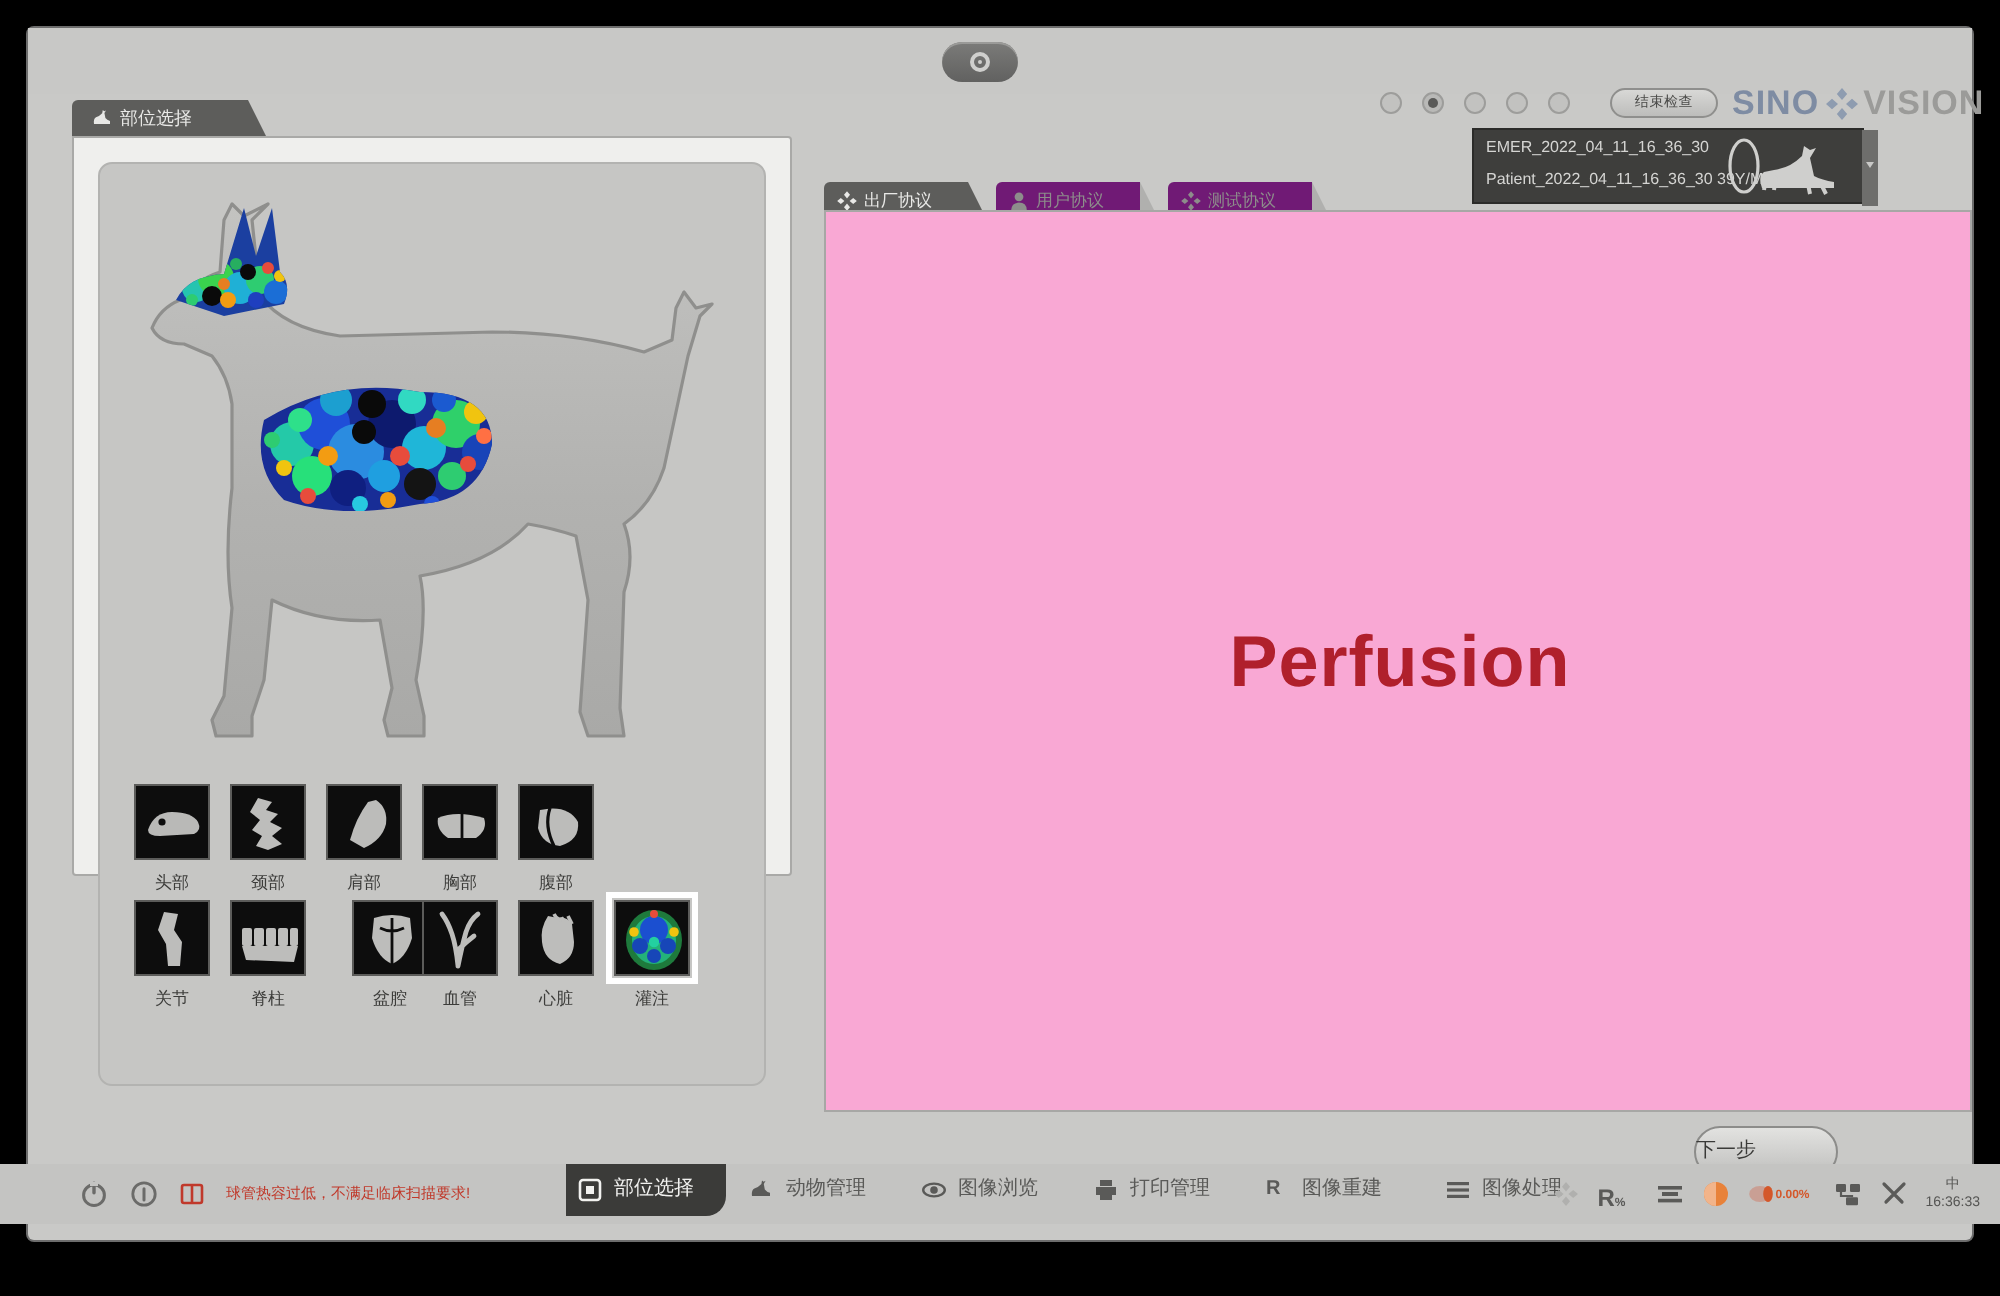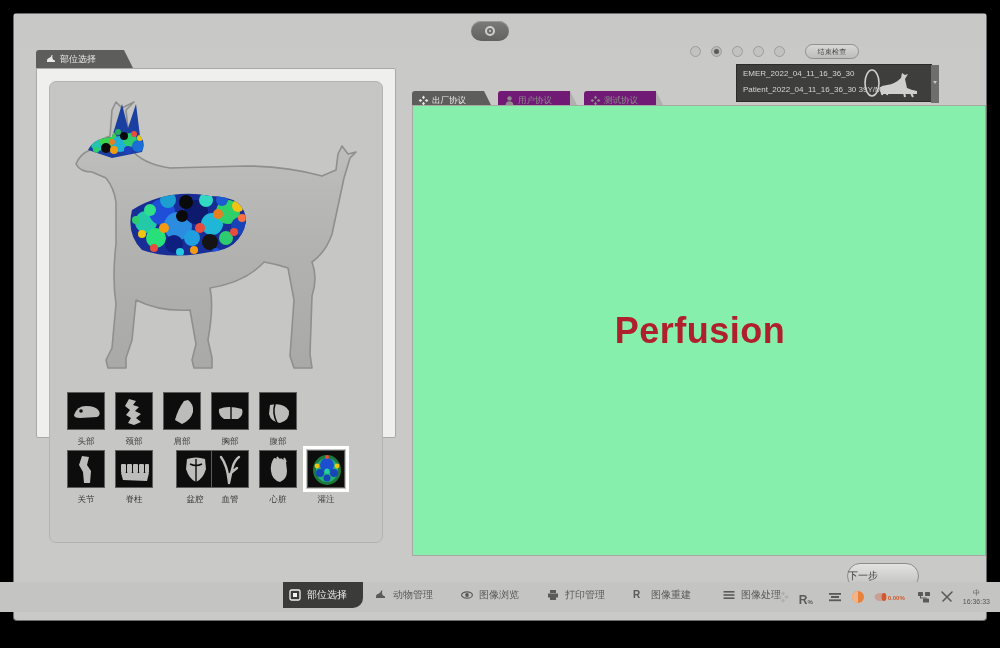--- a/index.html
+++ b/index.html
@@ -69,21 +69,21 @@
   .cell .cap{margin-top:6px;font-size:8.5px;color:#3c3c3a;white-space:nowrap;}
 
   
   .tabstrip-r{position:absolute;left:398px;top:77px;width:290px;height:18px;}
   .tab-r{position:absolute;top:0;height:18px;font-size:8.5px;line-height:18px;color:#e9e9e7;
          box-sizing:border-box;padding-left:20px;border-radius:3px 0 0 0;}
   .tab-r.act{background:#5d5d5b;}
   .tab-r.ina{background:#701a75;color:#8d8d8b;}
   .tab-r .ic{position:absolute;left:6px;top:4px;width:11px;height:11px;}
 
-  .rightpanel{position:absolute;left:398px;top:91px;width:574px;height:451px;background:#86efac;
+  .rightpanel{position:absolute;left:398px;top:91px;width:574px;height:451px;background:#f9a8d4;
               border:1px solid #a7a7a5;box-sizing:border-box;}
   .perf{position:absolute;left:0;top:204px;width:574px;text-align:center;
         font-size:36px;font-weight:bold;color:#b0202c;letter-spacing:.5px;}
 
   .nextbtn{position:absolute;left:833px;top:549px;width:72px;height:26px;border-radius:13px;
            background:linear-gradient(#e2e2e0,#bfbfbd);border:1px solid #8c8c8a;box-sizing:border-box;
            font-size:10px;color:#3a3a38;line-height:24px;cursor:pointer;}
 
   
   .bottombar{position:absolute;left:0;top:582px;width:1000px;height:30px;background:#c4c4c2;}
@@ -115,20 +115,34 @@
       <div class="radios">
         <span class="radio" style="left:0"></span>
         <span class="radio on" style="left:21px"></span>
         <span class="radio" style="left:42px"></span>
         <span class="radio" style="left:63px"></span>
         <span class="radio" style="left:84px"></span>
       </div>
 
       <div class="endbtn">结束检查</div>
 
+      <div class="logo">
+        <span class="b">SINO</span>
+        <span class="dia">
+          <svg width="18" height="18" viewBox="0 0 18 18">
+            <g fill="#8e9cb0">
+              <path d="M9 1 L11.6 4 L9 7 L6.4 4 Z"></path>
+              <path d="M9 11 L11.6 14 L9 17 L6.4 14 Z"></path>
+              <path d="M1 9 L4 6.4 L7 9 L4 11.6 Z"></path>
+              <path d="M11 9 L14 6.4 L17 9 L14 11.6 Z"></path>
+            </g>
+          </svg>
+        </span>
+        <span>VISION</span>
+      </div>
 
       <div class="patchip">
         <div class="l1">EMER_2022_04_11_16_36_30</div>
         <div class="l2">Patient_2022_04_11_16_36_30  39Y/M</div>
         <div class="dogicon">
           <svg width="62" height="32" viewBox="0 0 62 32">
             <ellipse cx="11" cy="15" rx="7" ry="13" fill="none" stroke="#cfcfcd" stroke-width="1.6"></ellipse>
             <path d="M22 26 L56 26 L56 23 Q50 22 46 20 L44 11 L47 6 L44 7 L41 5 L40 10
                      Q34 16 26 17 L21 18 Q18 20 20 26 Z" fill="#cfcfcd"></path>
             <path d="M50 25 L52 29 M43 24 L44 29 M27 20 L26 27 M22 21 L21 27" stroke="#cfcfcd" stroke-width="2" fill="none"></path>
@@ -425,20 +439,42 @@
 
     <div class="rightpanel">
       <div class="perf">Perfusion</div>
     </div>
 
     <div class="nextbtn">下一步</div>
   </div>
 
   <div class="bottombar">
 
+    <div class="bb-left">
+      <span>
+        <svg width="14" height="14" viewBox="0 0 14 14">
+            <circle cx="7" cy="7.6" r="5.2" fill="none" stroke="#6b6b69" stroke-width="1.5"></circle>
+          <path d="M7 1.6 L7 6.4" stroke="#6b6b69" stroke-width="1.7" stroke-linecap="round"></path>
+          <rect x="5" y="1" width="4" height="2" fill="#c4c4c2"></rect>
+          </svg>
+      </span>
+      <span>
+        <svg width="14" height="14" viewBox="0 0 14 14">
+            <circle cx="7" cy="7" r="5.6" fill="none" stroke="#6b6b69" stroke-width="1.4"></circle>
+          <path d="M7 4.4 L7 10" stroke="#6b6b69" stroke-width="1.5" stroke-linecap="round"></path>
+          </svg>
+      </span>
+      <span>
+        <svg width="12" height="12" viewBox="0 0 12 12">
+            <rect x="1" y="1.5" width="10" height="9" rx="1" fill="none" stroke="#c0392b" stroke-width="1.3"></rect>
+          <path d="M6 1.5 L6 10.5" stroke="#c0392b" stroke-width="1.3"></path>
+          </svg>
+      </span>
+      <span class="bb-warn">球管热容过低，不满足临床扫描要求!</span>
+    </div>
 
     <div class="bb-tabs">
       <div class="bb-tab act" style="left:0;width:80px">
         <span class="ic">
           <svg width="12" height="12" viewBox="0 0 12 12">
               <rect x="1" y="1" width="10" height="10" rx="1.5" fill="none" stroke="#f2f2f0" stroke-width="1.3"></rect>
             <rect x="4" y="4" width="4" height="4" fill="#f2f2f0"></rect>
             </svg>
         </span>
         <span>部位选择</span>

